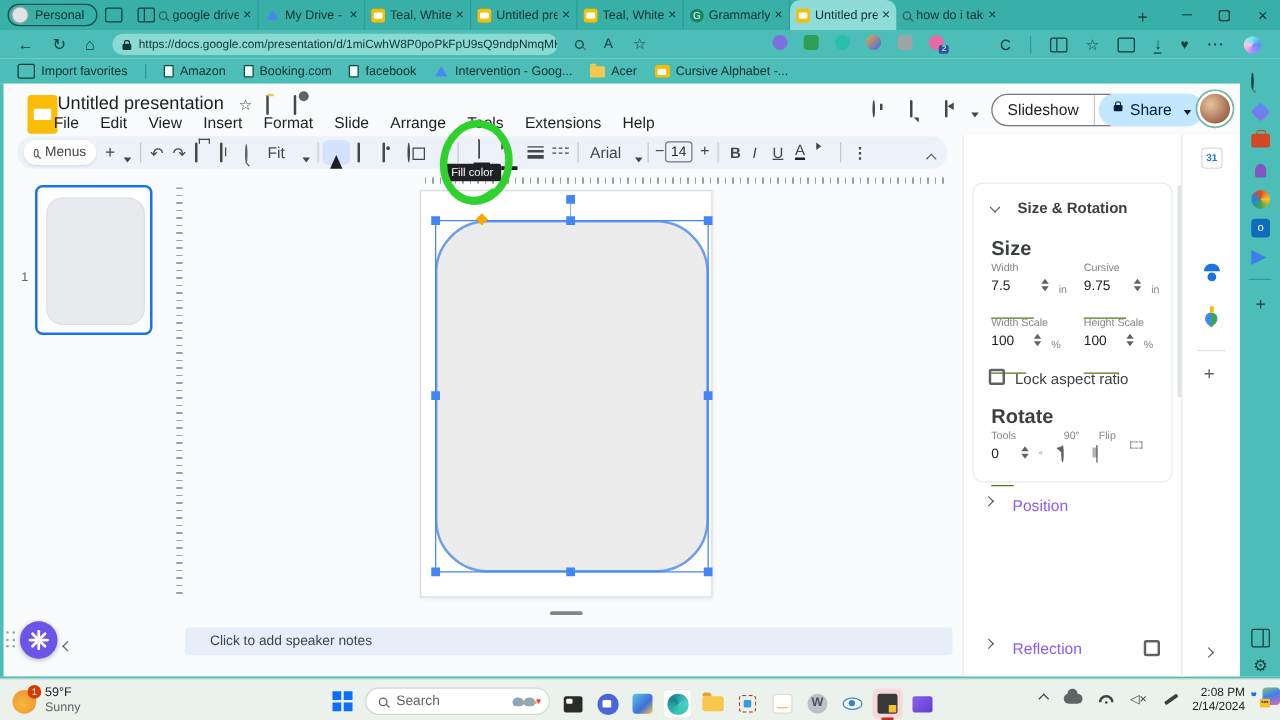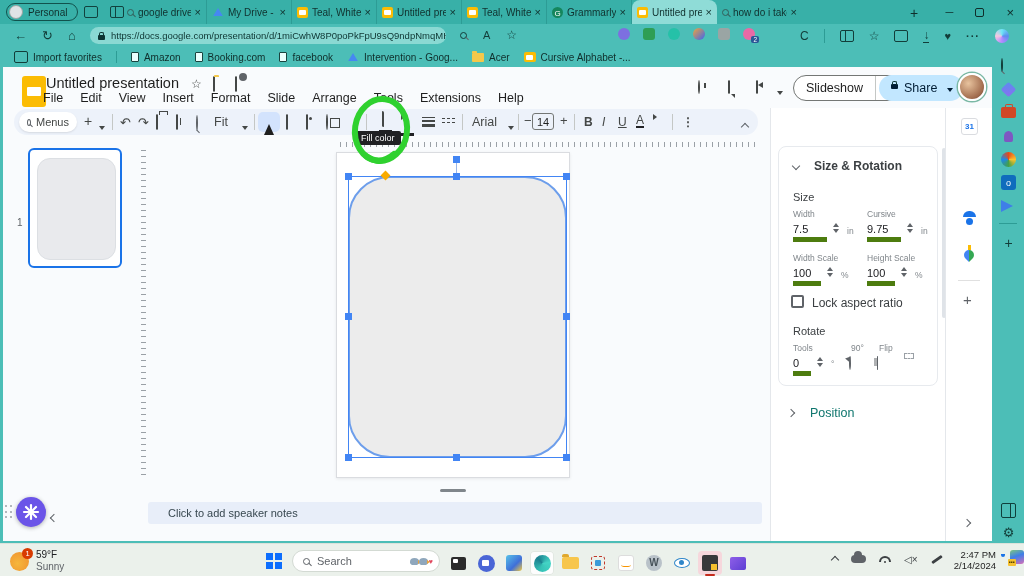--- a/index.html
+++ b/index.html
@@ -135,35 +135,35 @@
 
 .panel{position:absolute;left:767px;top:41px;width:178px;height:433px;background:#fff;border-left:1px solid #e4e7eb}
 .pheader{position:absolute;left:0;top:0;width:100%;height:32px;display:flex;align-items:center;gap:9px;padding:0 12px;border-bottom:1px solid #eceff2}
 .prollic{width:14px;height:7px;background:#f9ab00;border-radius:2px;position:relative}
 .prollic::after{content:"";position:absolute;right:3px;top:7px;width:2px;height:6px;background:#f9ab00}
 .ptitle{flex:1;font-size:13px;color:#3c4043}
 .px{font-size:13px;color:#5f6368}
 .card{position:absolute;left:7px;top:38px;width:160px;height:240px;border:1px solid #e7eaee;border-radius:8px}
 .sectitle{position:absolute;left:14px;top:12px;display:flex;gap:15px;align-items:center;font-size:12px;font-weight:bold;color:#3c4043}
 .plabel{position:absolute;font-size:8.5px;color:#80868b}
-.pheadlbl{position:absolute;font-size:11px;font-weight:normal;color:#3c4043}
-.pval{position:absolute;font-size:11px;color:#202124;border-bottom:5px solid #4d7c0f;padding-bottom:2px;width:34px}
+.pheadlbl{position:absolute;font-size:16px;font-weight:bold;color:#3c4043}
+.pval{position:absolute;font-size:11px;color:#202124;border-bottom:1px solid #4d7c0f;padding-bottom:19px;width:34px}
 .stp{position:absolute;display:flex;flex-direction:column;gap:2px}
 .stp i{width:0;height:0;border-left:3.5px solid transparent;border-right:3.5px solid transparent}
 .stp i.u{border-bottom:4px solid #5f6368}.stp i.d{border-top:4px solid #5f6368}
 .punit{position:absolute;font-size:8.5px;color:#80868b}
 .cb{position:absolute;width:13px;height:13px;border:2px solid #5f6368;border-radius:2px}
 .cblbl{position:absolute;font-size:12px;color:#3c4043}
 .rot90{width:12px;height:12px;border:1.6px solid #5f6368;border-radius:50%;position:relative}
 .rot90::after{content:"";position:absolute;right:-2px;top:-1px;border-left:3px solid transparent;border-right:3px solid transparent;border-bottom:5px solid #5f6368;transform:rotate(40deg)}
 .fliph{width:11px;height:12px;border-left:1.6px solid #5f6368;border-top:1.6px dashed #9aa0a6;border-bottom:1.6px dashed #9aa0a6;position:relative}
 .fliph::after{content:"";position:absolute;right:0;top:1px;width:4px;height:8px;background:#5f6368;opacity:.5}
 .flipv{width:12px;height:11px;border-top:1.6px solid #5f6368;position:relative}
 .flipv::after{content:"";position:absolute;left:1px;bottom:0;width:8px;height:4px;border:1.4px dashed #9aa0a6}
-.prow{position:absolute;left:7px;width:160px;height:30px;display:flex;align-items:center;gap:16px;padding-left:10px;font-size:12.5px;color:#0f766e}
+.prow{position:absolute;left:7px;width:160px;height:30px;display:flex;align-items:flex-start;gap:16px;padding-left:10px;font-size:12.5px;color:#8b5cf6}
 .prowcb{position:absolute;right:10px;width:13px;height:13px;border:2px solid #5f6368;border-radius:2px}
 .pscroll{position:absolute;right:2px;top:40px;width:4px;height:170px;background:#dfe3e8;border-radius:2px}
 
 .rail{position:absolute;left:945px;top:108px;width:47px;height:433px;background:#fff;border-left:1px solid #e4e7eb}
 .rli{position:absolute;left:15px;width:17px;height:17px}
 .calic{border:1px solid #dadce0;border-radius:3px;background:#fff;color:#1a73e8;font-size:8px;font-weight:bold;text-align:center;line-height:16px}
 .keepic{background:#ffc107;border-radius:3px;position:relative}
 .keepic::after{content:"";position:absolute;left:4.5px;top:4px;width:7px;height:7px;border:1.6px solid #fff;border-radius:50%}
 .taskic{background:#1a73e8;border-radius:50%;position:relative}
 .taskic::after{content:"";position:absolute;left:4px;top:4px;width:7px;height:4px;border-left:2px solid #fff;border-bottom:2px solid #fff;transform:rotate(-45deg)}
@@ -544,20 +544,25 @@
       <span class="plabel" style="left:72px;top:196px">90°</span>
       <span style="position:absolute;left:70px;top:210px"><span class="rot90"></span></span>
       <span class="plabel" style="left:100px;top:196px">Flip</span>
       <span style="position:absolute;left:98px;top:210px"><span class="fliph"></span></span>
       <span style="position:absolute;left:124px;top:211px"><span class="flipv"></span></span>
     </div>
     <div class="prow" style="top:290px">
         <span class="chev r"></span>
         <span>Position</span>
       </div>
+    <div class="prow" style="top:404px">
+        <span class="chev r"></span>
+        <span>Reflection</span>
+        <span class="prowcb"></span>
+      </div>
     <div class="pscroll"></div>
   </div>
 </div>
 
 <div class="rail">
   <span class="rli calic" style="top:10px">31</span>
   <span class="rli keepic" style="top:43px"></span>
   <span class="rli taskic" style="top:76px"></span>
   <span class="rli contic" style="top:109px"></span>
   <span class="rli mapic" style="top:142px"></span>
@@ -637,20 +642,20 @@
       <span class="cardic"></span>
     </span>
   <div class="tray" style="left:832px">
     <span><span class="chev u" style="border-color:#3c4043"></span></span>
     <span class="cloudic"></span>
     <span class="wifiic"></span>
     <span class="volic">◁×</span>
     <span class="penic2"></span>
   </div>
   <div class="clock">
-    <span>2:47 PM</span><br>
+    <span>2:08 PM</span><br>
     <span>2/14/2024</span>
   </div>
   <span style="position:absolute;left:997px;top:10px"><span class="bellic"></span></span>
   <span class="fri">
       <span class="fribadge">▪▪▪</span>
     </span>
 </div>
 
 </body></html>

